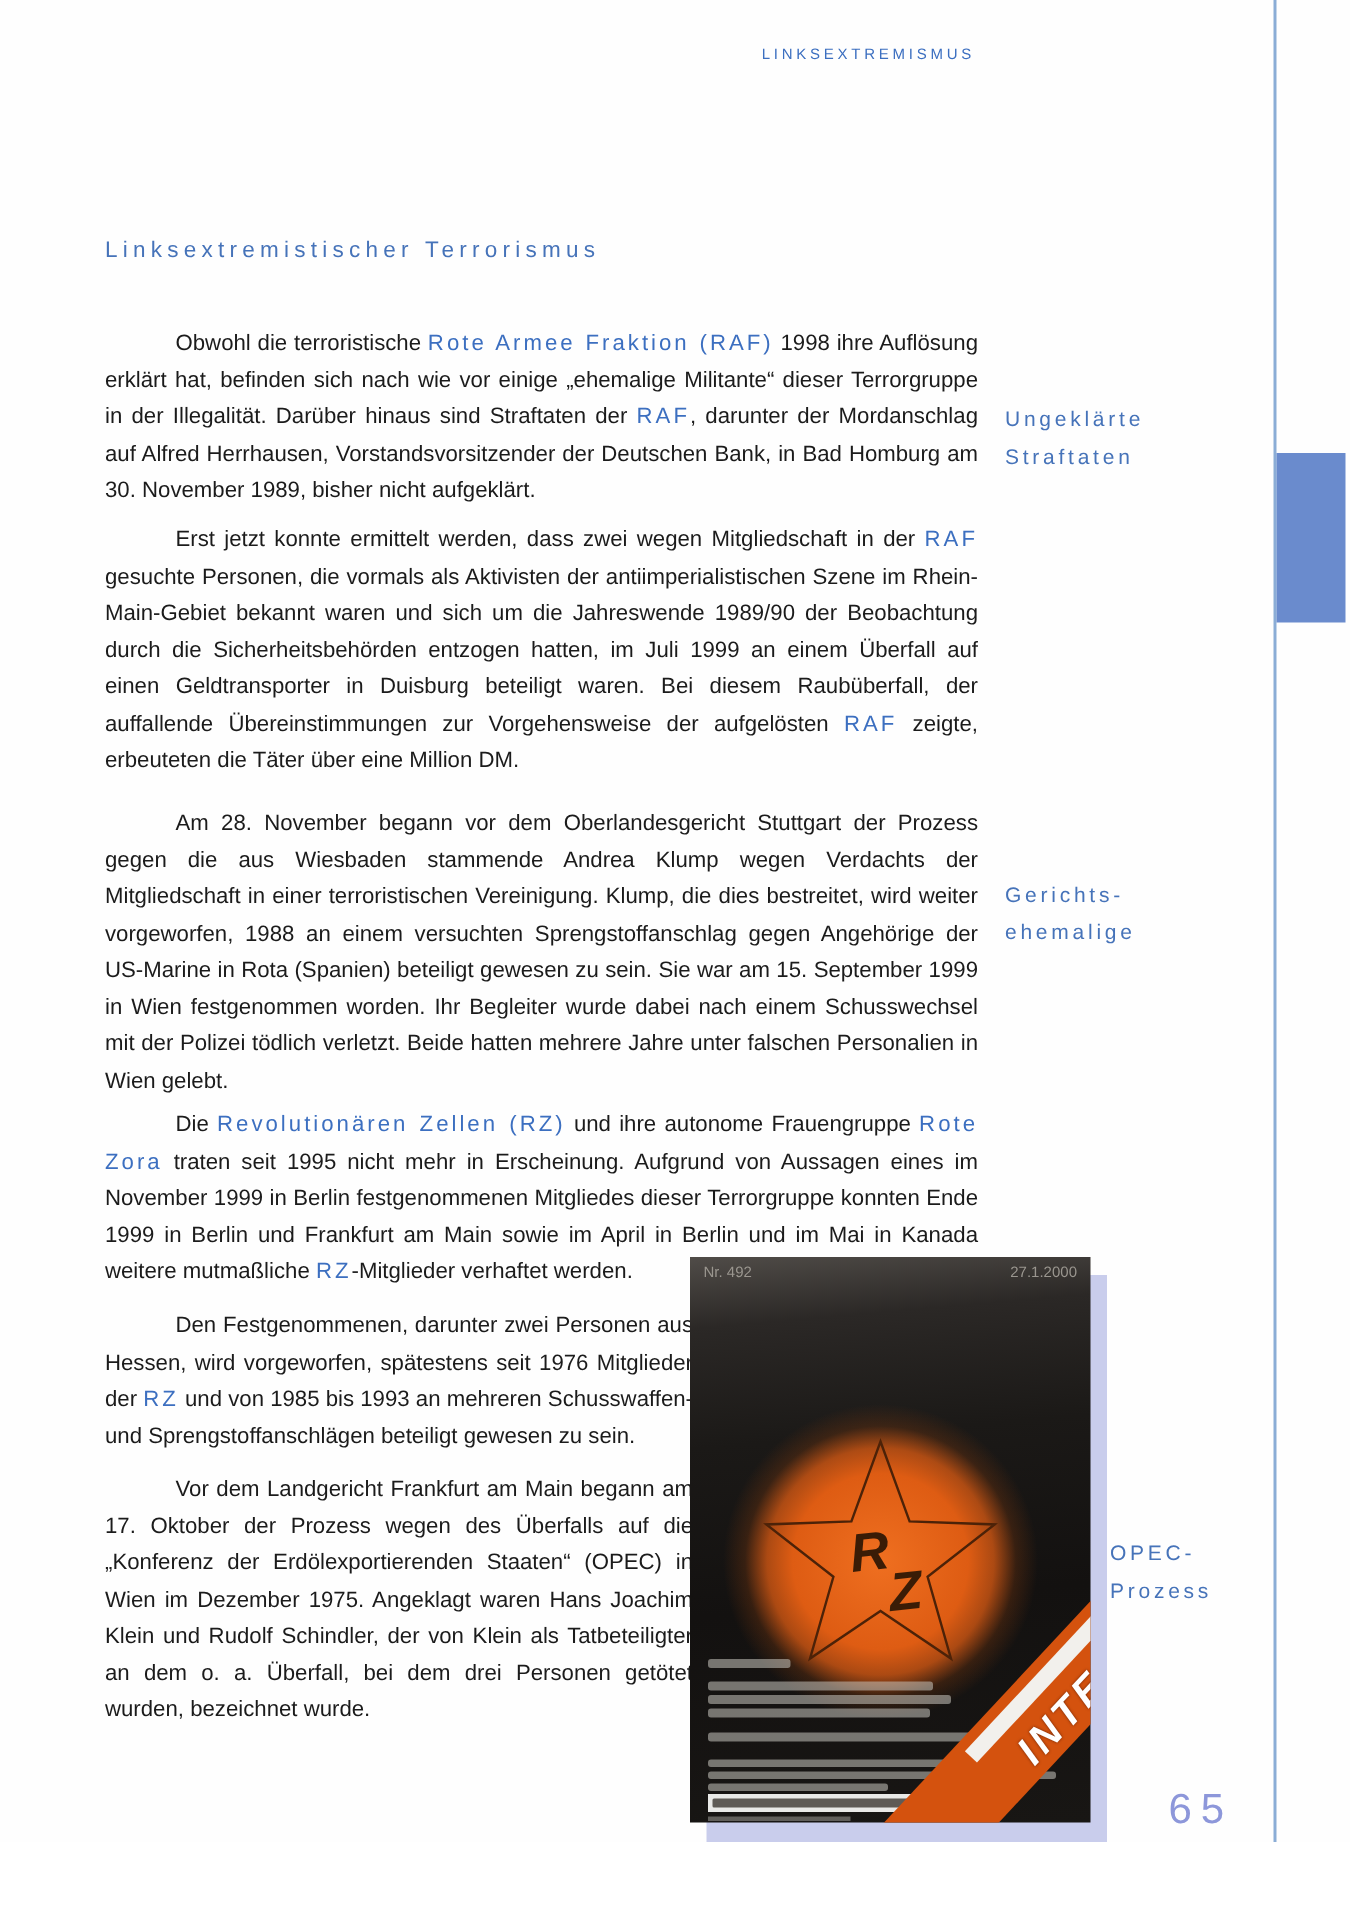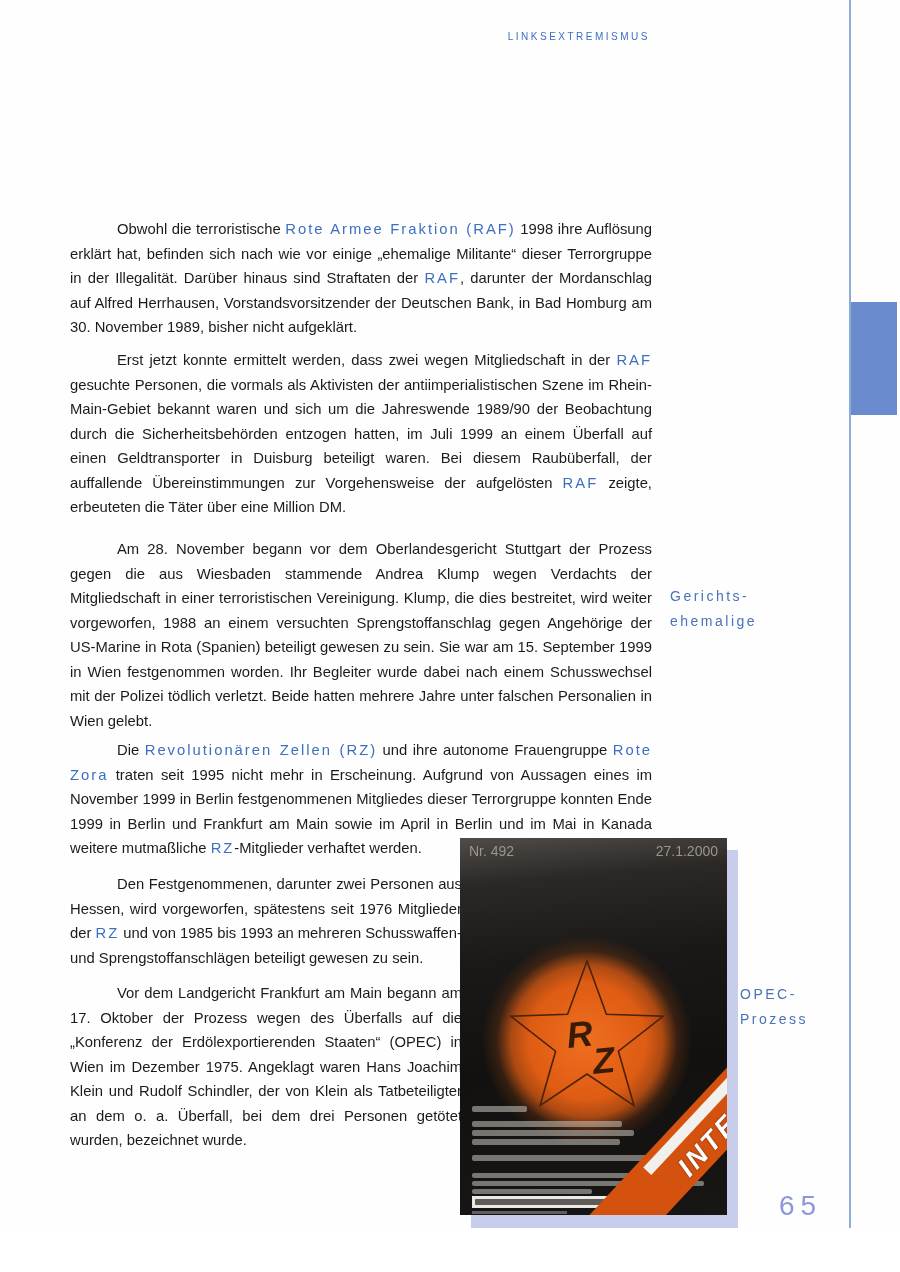--- a/index.html
+++ b/index.html
@@ -85,21 +85,21 @@
     background:var(--shadow-lavender);
   }
   .poster{
     position:absolute;left:460px;top:838px;width:267px;height:377px;
     background:linear-gradient(175deg,#504c48 0%,#2b2826 12%,#1b1917 32%,#131110 60%,#181614 100%);
     overflow:hidden;
   }
   .poster-meta{
     position:absolute;top:5px;left:9px;right:9px;
     display:flex;justify-content:space-between;
-    font-size:14px;color:#9a968f;
+    font-size:10px;color:#9a968f;
   }
   .poster-headline{
     position:absolute;top:24px;left:10px;right:8px;
     font-size:21px;line-height:26px;font-weight:700;
     color:#ececec;letter-spacing:.3px;
   }
   .poster-glow{
     position:absolute;inset:0;
     background:radial-gradient(circle 122px at 127px 203px,
       #ef6f20 0%, var(--poster-orange) 48%,
@@ -143,33 +143,38 @@
 </head>
 <body>
 
 <div class="page">
 
   <div class="section-label">LINKSEXTREMISMUS</div>
 
   <div class="vertical-rule"></div>
   <div class="accent-rect"></div>
 
+  <h1 class="page-title" style="font-weight:normal;">Linksextremistischer Terrorismus</h1>
 
   <p class="body-par" style="top:217px;"><span class="seg-plain">Obwohl die terroristische </span><span class="seg-term">Rote Armee Fraktion (RAF)</span><span class="seg-plain"> 1998 ihre Auflösung erklärt hat, befinden sich nach wie vor einige „ehemalige Militante“ dieser Terrorgruppe in der Illegalität. Darüber hinaus sind Straftaten der </span><span class="seg-term">RAF</span><span class="seg-plain">, darunter der Mordanschlag auf Alfred Herrhausen, Vorstandsvorsitzender der Deutschen Bank, in Bad Homburg am 30. November 1989, bisher nicht aufgeklärt.</span></p>
   <p class="body-par" style="top:348px;"><span class="seg-plain">Erst jetzt konnte ermittelt werden, dass zwei wegen Mitgliedschaft in der </span><span class="seg-term">RAF</span><span class="seg-plain"> gesuchte Personen, die vormals als Aktivisten der antiimperialistischen Szene im Rhein-Main-Gebiet bekannt waren und sich um die Jahreswende 1989/90 der Beobachtung durch die Sicherheitsbehörden entzogen hatten, im Juli 1999 an einem Überfall auf einen Geldtransporter in Duisburg beteiligt waren. Bei diesem Raubüberfall, der auffallende Übereinstimmungen zur Vorgehensweise der aufgelösten </span><span class="seg-term">RAF</span><span class="seg-plain"> zeigte, erbeuteten die Täter über eine Million DM.</span></p>
   <p class="body-par" style="top:537px;"><span class="seg-plain">Am 28. November begann vor dem Oberlandesgericht Stuttgart der Prozess gegen die aus Wiesbaden stammende Andrea Klump wegen Verdachts der Mitgliedschaft in einer terroristischen Vereinigung. Klump, die dies bestreitet, wird weiter vorgeworfen, 1988 an einem versuchten Sprengstoffanschlag gegen Angehörige der US-Marine in Rota (Spanien) beteiligt gewesen zu sein. Sie war am 15. September 1999 in Wien festgenommen worden. Ihr Begleiter wurde dabei nach einem Schusswechsel mit der Polizei tödlich verletzt. Beide hatten mehrere Jahre unter falschen Personalien in Wien gelebt.</span></p>
   <p class="body-par" style="top:738px;"><span class="seg-plain">Die </span><span class="seg-term">Revolutionären Zellen (RZ)</span><span class="seg-plain"> und ihre autonome Frauengruppe </span><span class="seg-term">Rote Zora</span><span class="seg-plain"> traten seit 1995 nicht mehr in Erscheinung. Aufgrund von Aussagen eines im November 1999 in Berlin festgenommenen Mitgliedes dieser Terrorgruppe konnten Ende 1999 in Berlin und Frankfurt am Main sowie im April in Berlin und im Mai in Kanada weitere mutmaßliche </span><span class="seg-term">RZ</span><span class="seg-plain">-Mitglieder verhaftet werden.</span></p>
   <p class="body-par narrow" style="top:872px;"><span class="seg-plain">Den Festgenommenen, darunter zwei Personen aus Hessen, wird vorgeworfen, spätestens seit 1976 Mitglieder der </span><span class="seg-term">RZ</span><span class="seg-plain"> und von 1985 bis 1993 an mehreren Schusswaffen- und Sprengstoffanschlägen beteiligt gewesen zu sein.</span></p>
   <p class="body-par narrow" style="top:981px;"><span class="seg-plain">Vor dem Landgericht Frankfurt am Main begann am 17. Oktober der Prozess wegen des Überfalls auf die „Konferenz der Erdölexportierenden Staaten“ (OPEC) in Wien im Dezember 1975. Angeklagt waren Hans Joachim Klein und Rudolf Schindler, der von Klein als Tatbeteiligter an dem o. a. Überfall, bei dem drei Personen getötet wurden, bezeichnet wurde.</span></p>
 
+  <div class="margin-note" style="left:670px;top:267px;">
+    <div>Ungeklärte</div>
+    <div>Straftaten</div>
+  </div>
   <div class="margin-note" style="left:670px;top:584px;">
     <div>Gerichts-</div>
     <div>ehemalige</div>
   </div>
-  <div class="margin-note" style="left:740px;top:982px;">
+  <div class="margin-note" style="left:740px;top:1023px;">
     <div>OPEC-</div>
     <div>Prozess</div>
   </div>
 
   <div class="poster-shadow"></div>
   <div class="poster">
     <div class="poster-glow"></div>
 
     <div class="poster-meta">
       <span>Nr. 492</span>

